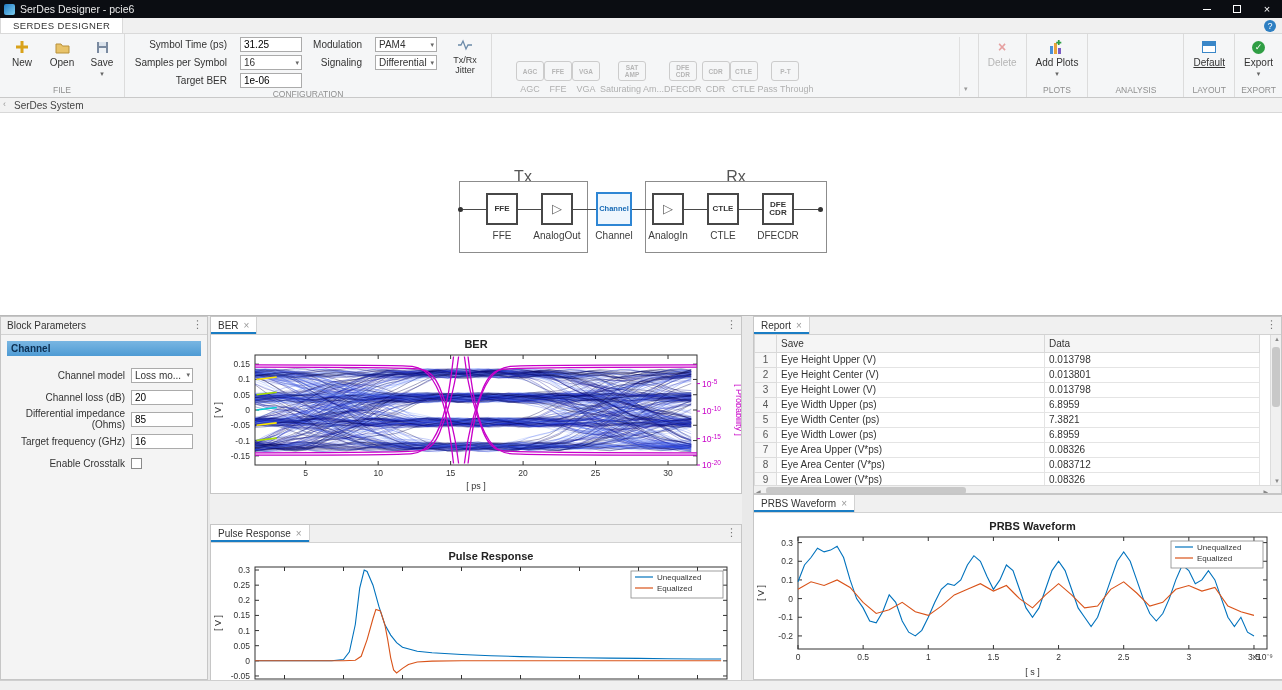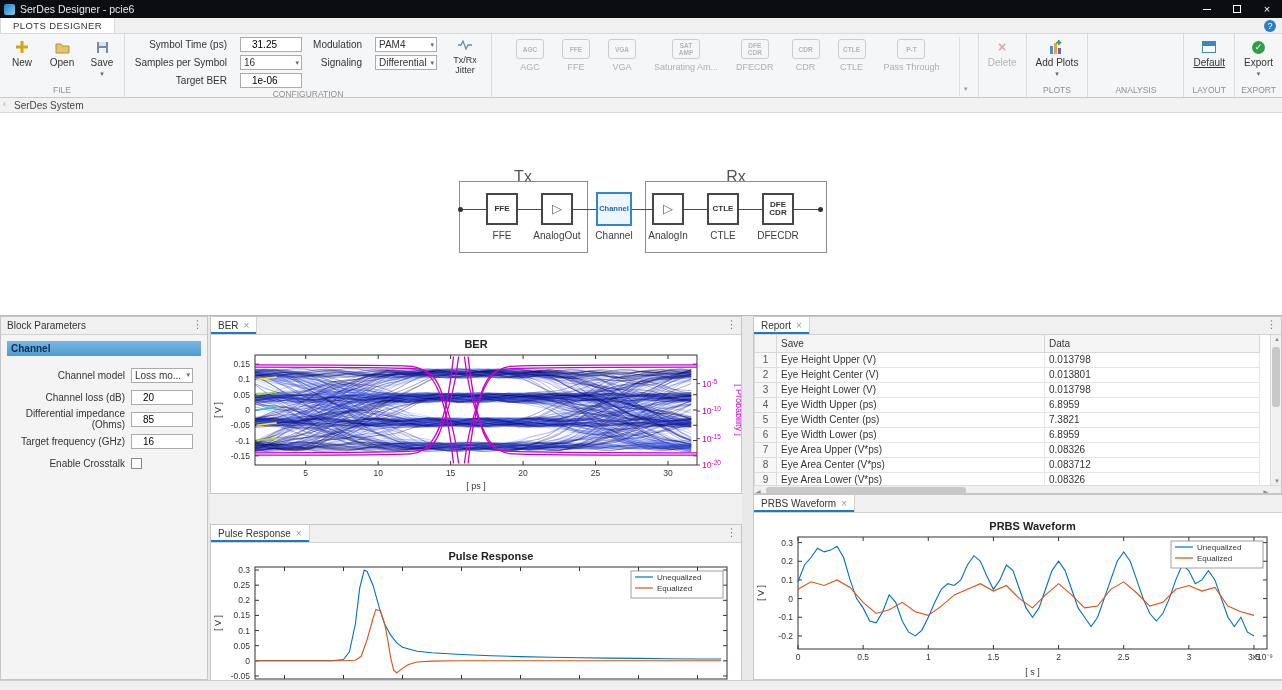--- a/index.html
+++ b/index.html
@@ -29,28 +29,28 @@
   .vbtn.disabled{color:#b5b5b5;}
   .caret{font-size:7px;color:#666;}
 
   
   .cfg-grid{display:flex;gap:8px;}
   .cfg-col{display:flex;flex-direction:column;gap:3px;}
   .cfg-row{display:flex;align-items:center;gap:13px;height:15px;}
   .cfg-row label{font-size:10px;color:#333;text-align:right;}
   .cfg-col.c1 label{width:96px;}
   .cfg-col.c2 label{width:52px;}
-  .tinput{width:62px;height:15px;border:1px solid #ababab;background:#fff;font-size:10px;padding:0 11px;font-family:"Liberation Sans",sans-serif;}
+  .tinput{width:62px;height:15px;border:1px solid #ababab;background:#fff;font-size:10px;padding:0 3px;font-family:"Liberation Sans",sans-serif;}
   .combo{width:62px;height:15px;border:1px solid #ababab;background:#fff;font-size:10px;display:flex;align-items:center;padding:0 2px 0 3px;}
   .combo .cval{flex:1;overflow:hidden;white-space:nowrap;}
   .jitter-btn{display:flex;flex-direction:column;align-items:center;gap:2px;padding:2px;font-size:9px;color:#333;width:40px;text-align:center;}
 
   
   .blocks-sec{flex:1;}
-  .gallery{display:flex;gap:18px;padding:2px 18px;align-items:flex-start;flex:1;}
+  .gallery{display:flex;padding:2px 18px;align-items:flex-end;flex:1;}
   .gal-item{display:flex;flex-direction:column;align-items:center;gap:3px;}
   .gal-icon{min-width:26px;height:20px;border:1px solid #cccccc;border-radius:3px;display:flex;align-items:center;justify-content:center;font-size:6.5px;font-weight:bold;color:#b6b6b6;text-align:center;line-height:7px;padding:1px 2px;white-space:pre-line;width:28px;}
   .gal-cap{font-size:9px;color:#b0b0b0;white-space:nowrap;}
   .gal-arrow{margin-left:auto;width:13px;border-left:1px solid #e0e0e0;display:flex;align-items:flex-end;justify-content:center;color:#999;font-size:7px;padding-bottom:3px;}
 
   
   .radio-col{display:flex;flex-direction:column;gap:6px;justify-content:center;}
   .radio-row{display:flex;align-items:center;gap:4px;font-size:10px;}
   .radio{width:10px;height:10px;border:1px solid #8a8a8a;border-radius:50%;background:#fff;position:relative;}
   .radio.sel{border-color:#1672c8;}
@@ -124,21 +124,21 @@
       <span class="win-btn">
           <span class="sq"></span>
         </span>
       <span class="win-btn">
           <span>×</span>
         </span>
     </div>
   </div>
 
   <div class="tabstrip">
-    <div class="maintab">PLOTS DESIGNER</div>
+    <div class="maintab">SERDES DESIGNER</div>
     <div class="help-icon">?</div>
   </div>
 
   <div class="ribbon">
 
     <div class="rib-section" style="min-width:88px;">
       <div class="rib-content">
         <div class="vbtn">
           <span class="icon16">
             <svg width="14" height="14">

